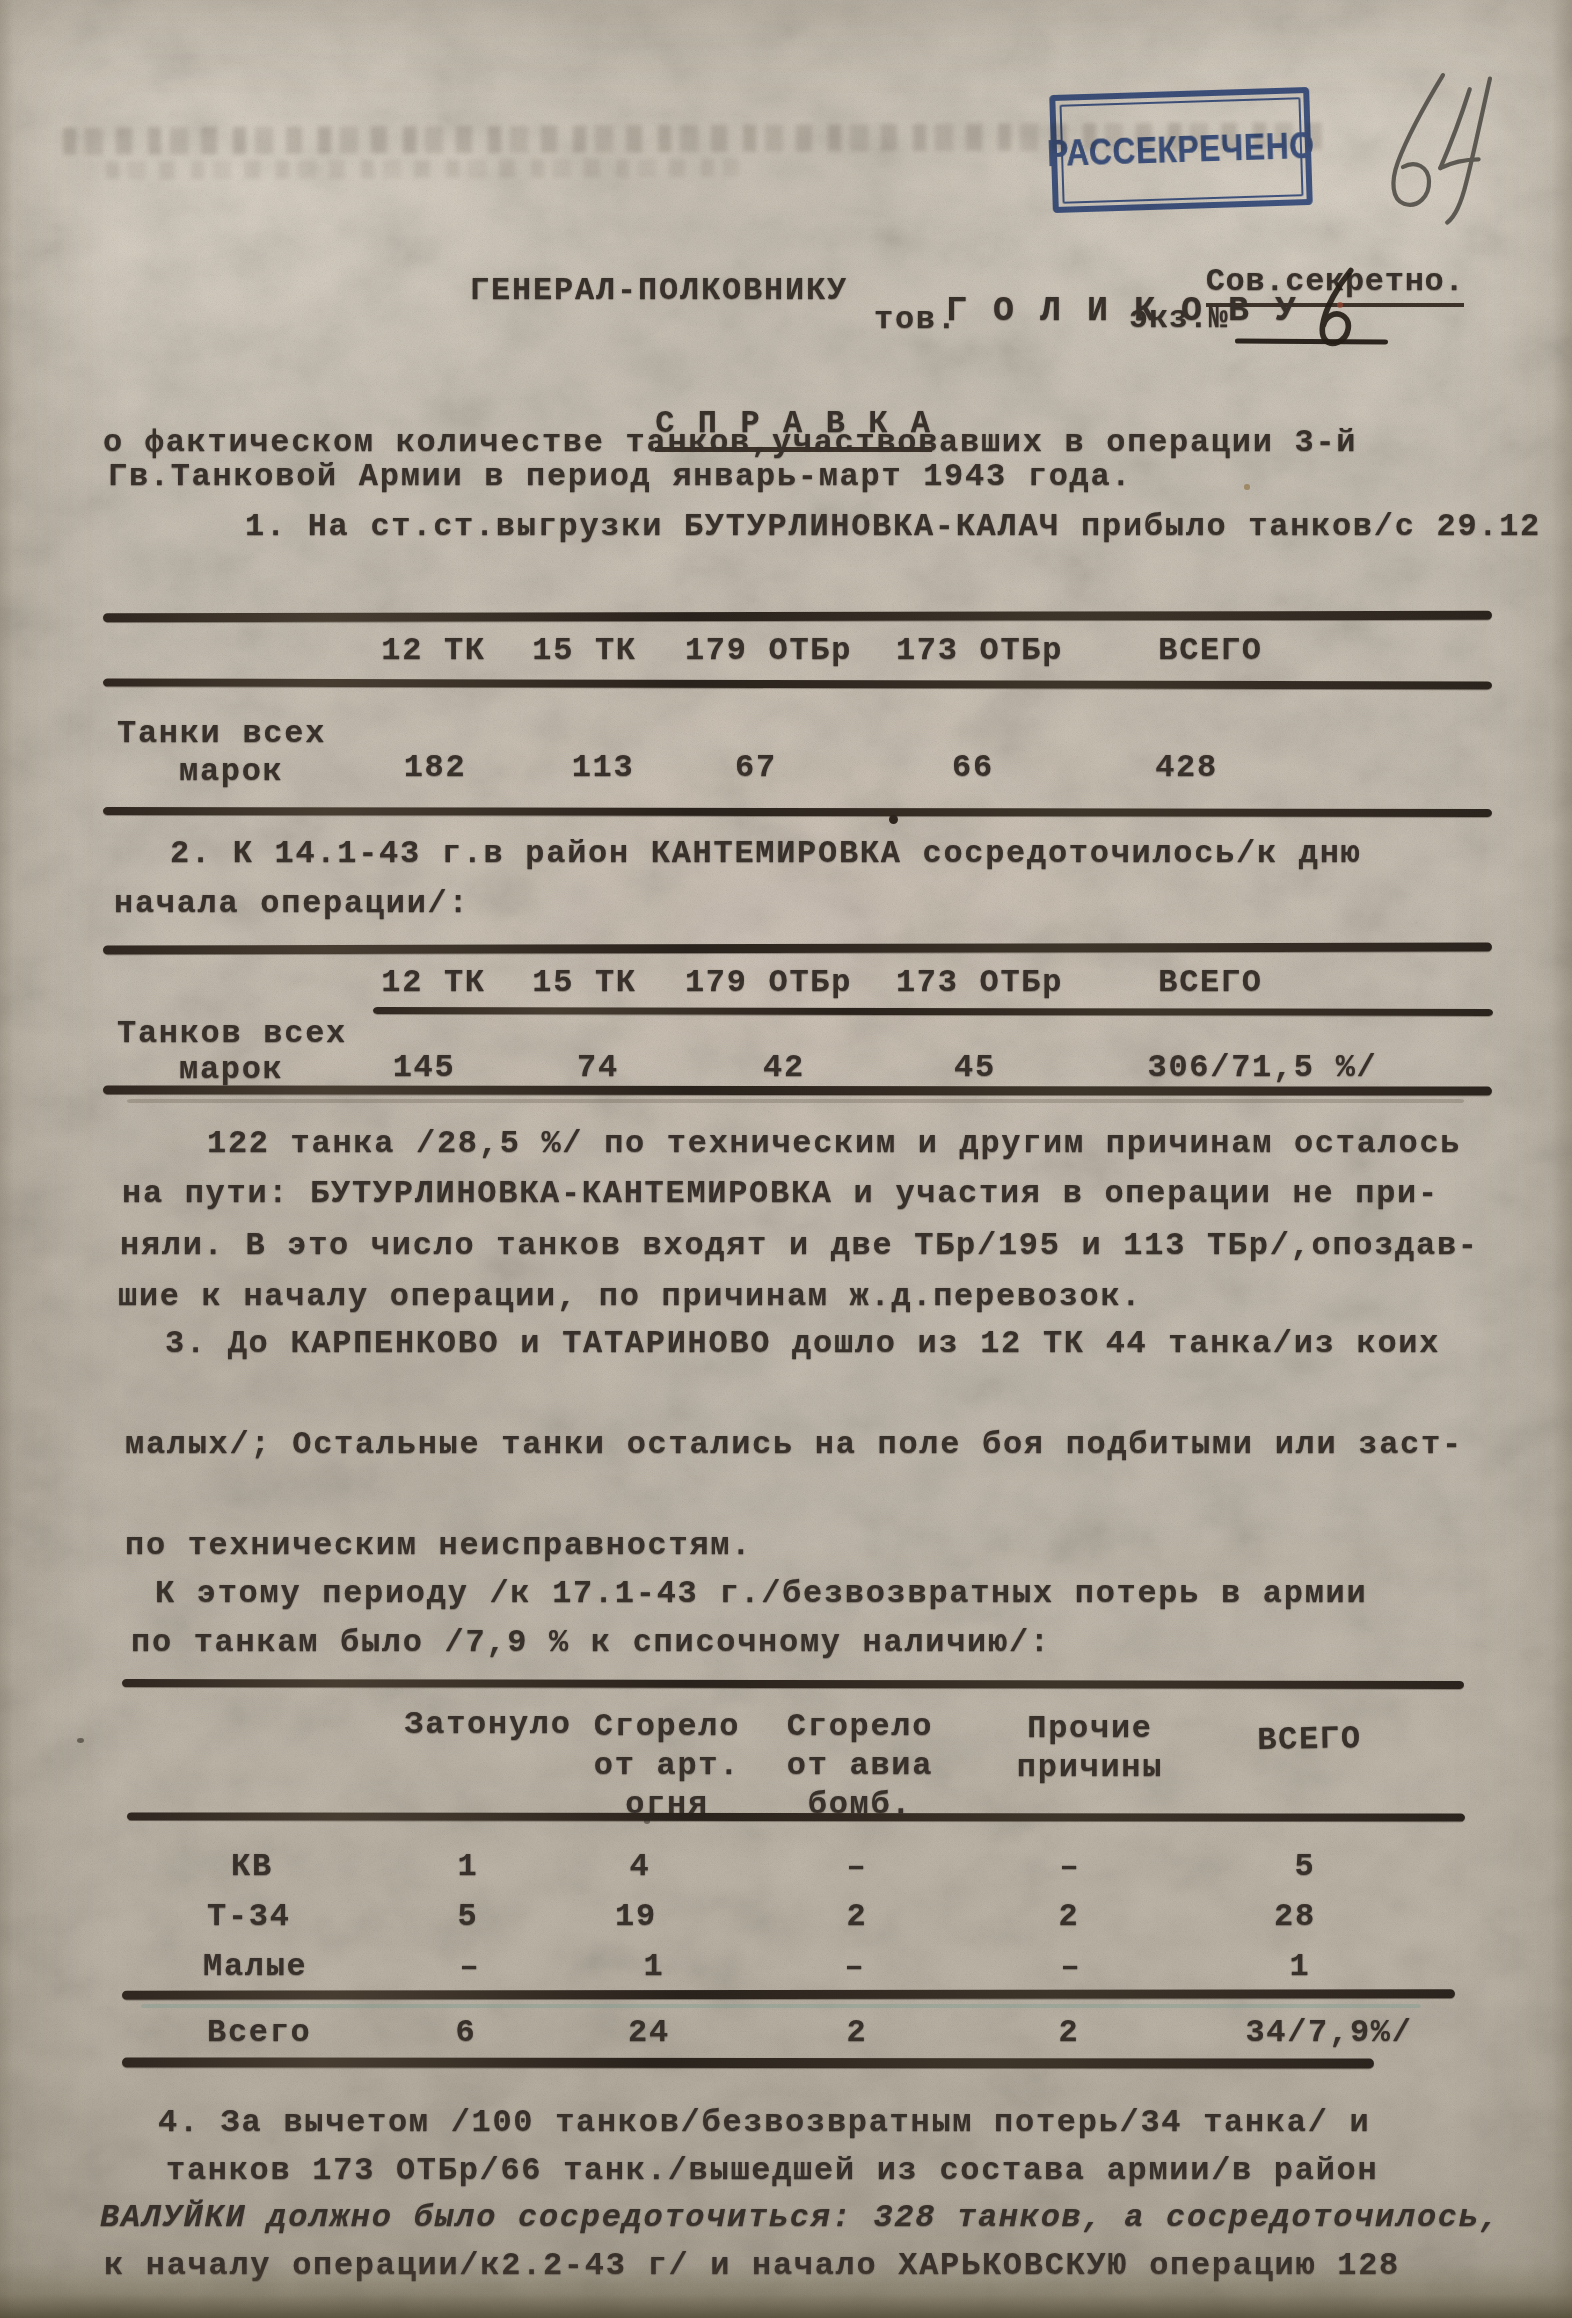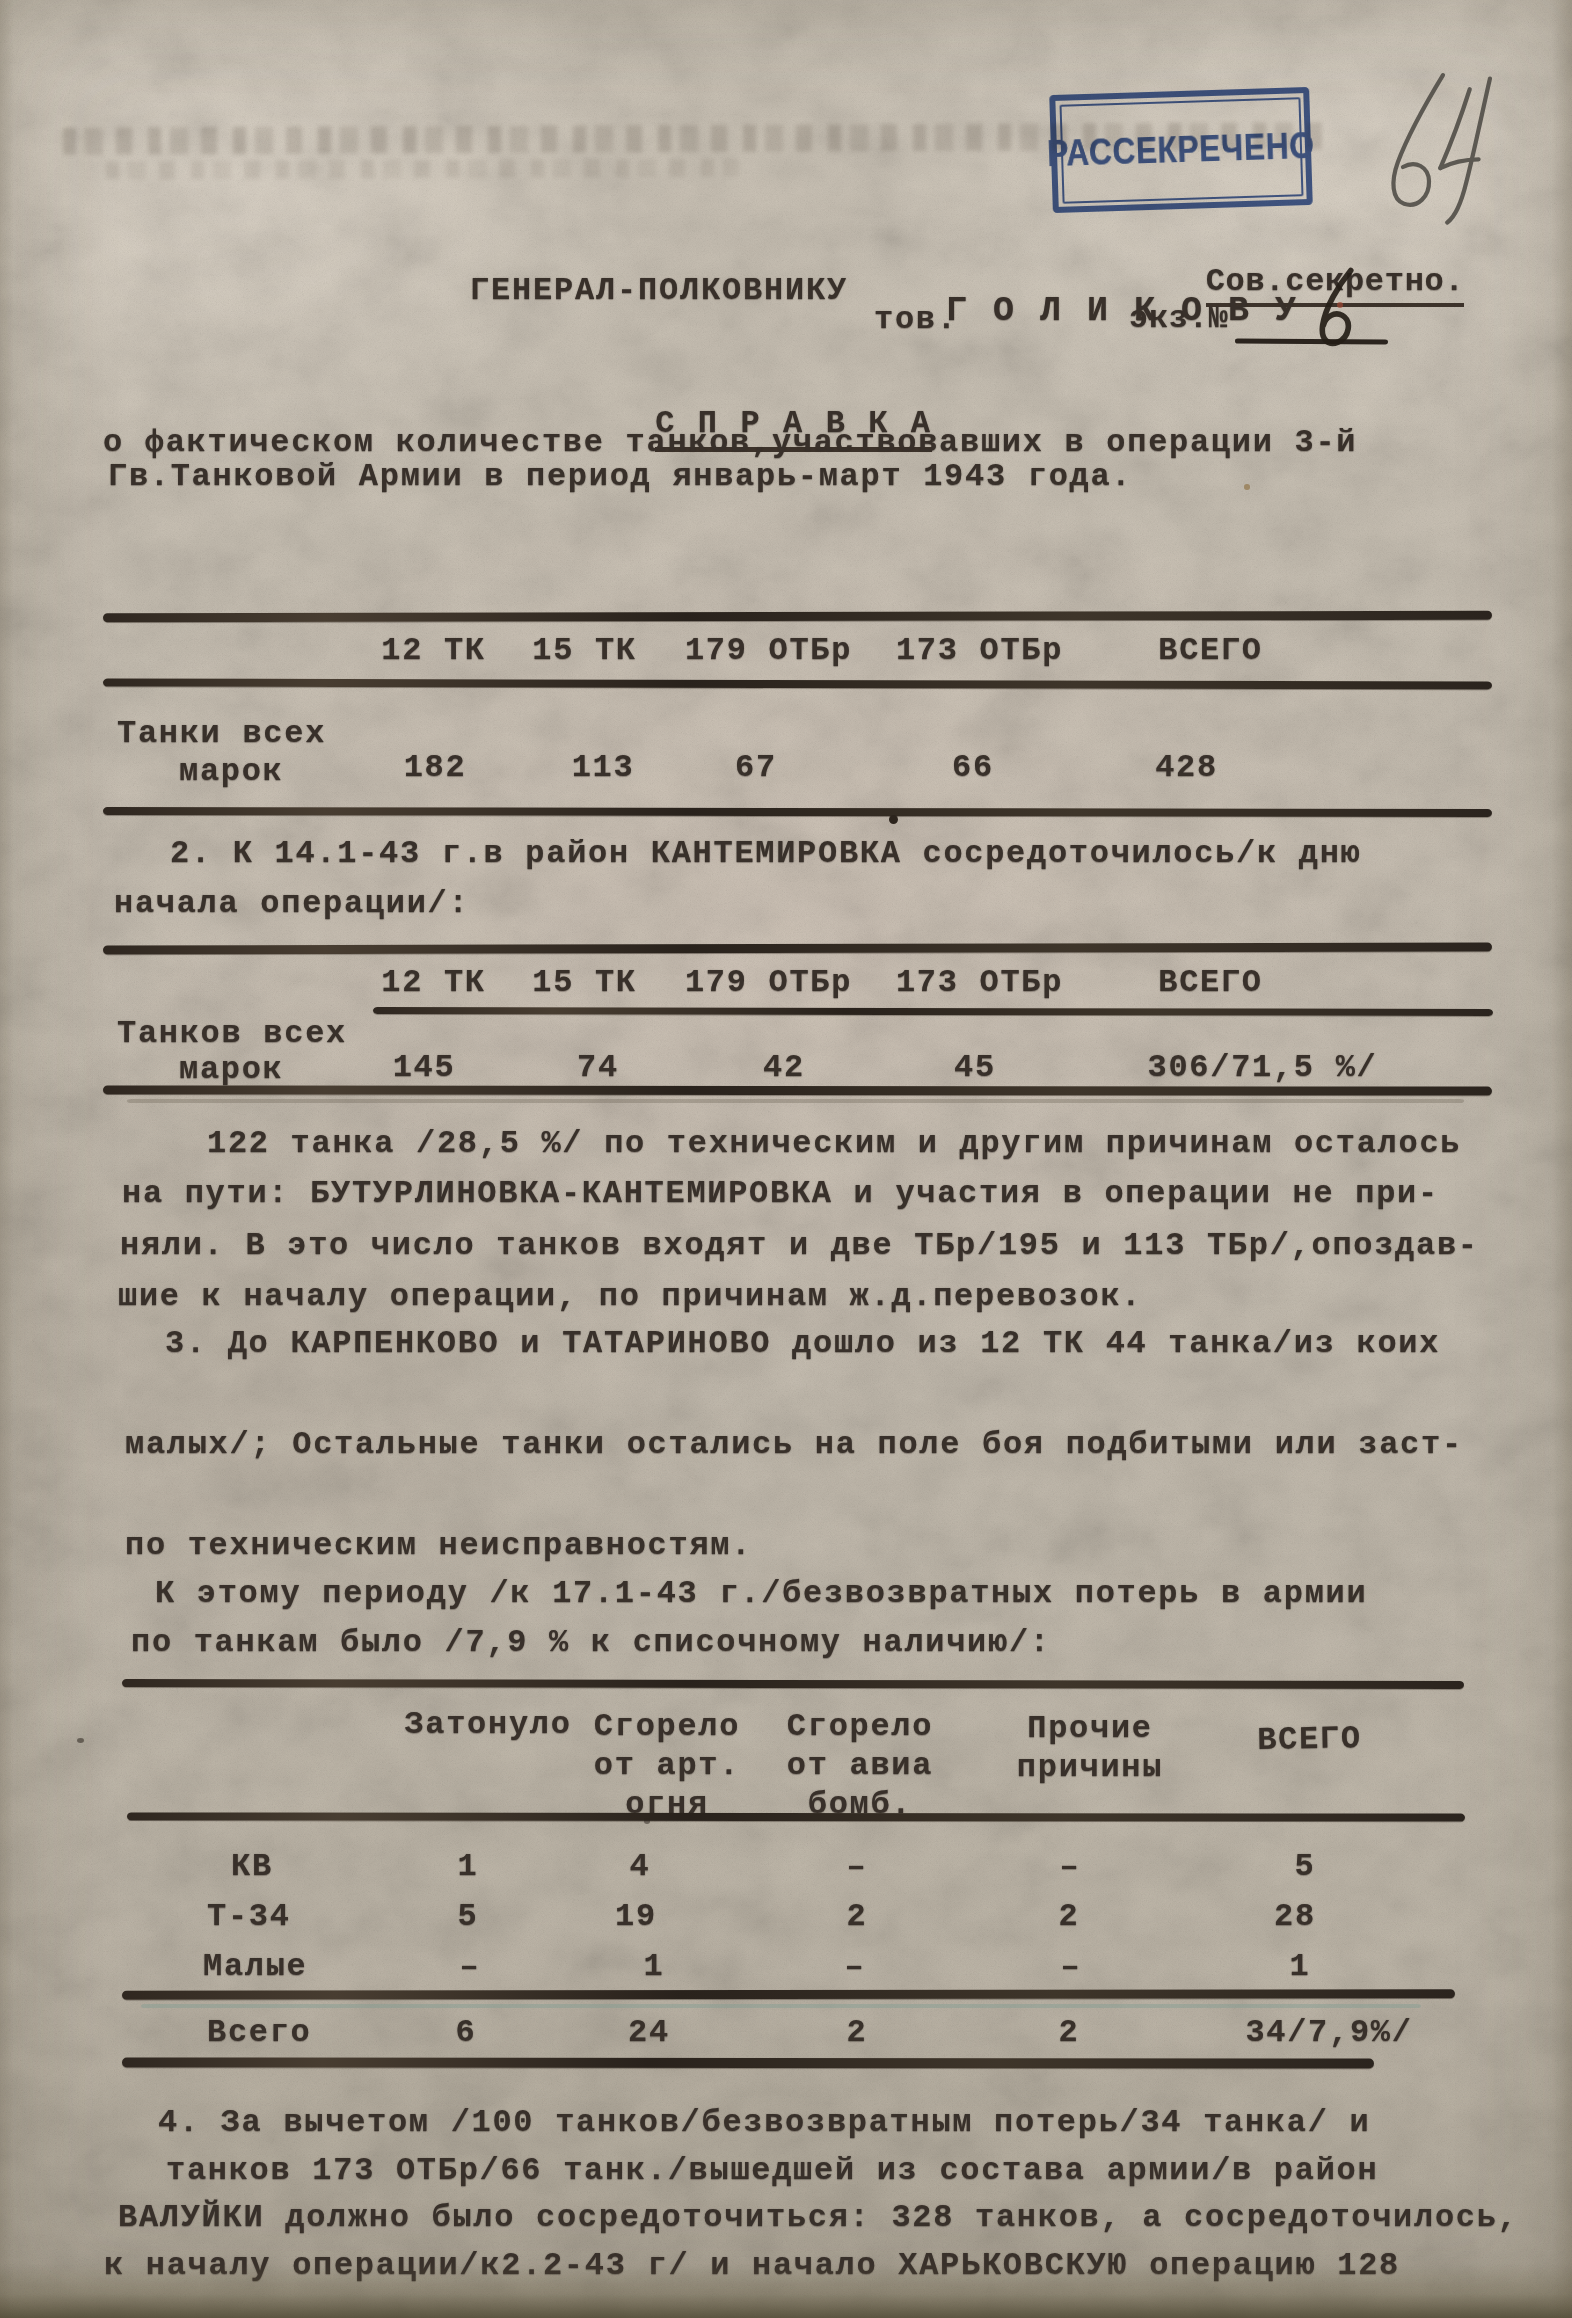--- a/index.html
+++ b/index.html
@@ -119,20 +119,21 @@
   <div class="tl" style="left:874px;top:302px;">тов.</div>
   <div class="tl" style="left:946px;top:291px;font-size:35px;letter-spacing:2.5px;">Г О Л И К О В У</div>
 
   <div class="tl" style="left:570px;top:369px;letter-spacing:2.1px;">
     <span class="underline-b" style="border-bottom-width:5.6px;padding-bottom:4.9px;">С П Р А В К А</span>
   </div>
 
   <div class="tl" style="left:103px;top:425px;">о фактическом количестве танков,участвовавших в операции 3-й</div>
   <div class="tl" style="left:108px;top:459px;">Гв.Танковой Армии в период январь-март 1943 года.</div>
 
+  <div class="tl" style="left:245px;top:509px;">1. На ст.ст.выгрузки БУТУРЛИНОВКА-КАЛАЧ прибыло танков/с 29.12</div>
 
   <div class="rule" style="left:103px;top:612px;width:1389px;height:9.1px;transform:rotate(-.1deg);"></div>
   <div class="tl cell" style="left:363px;top:633px;width:141px;">12 ТК</div>
   <div class="tl cell" style="left:514px;top:633px;width:141px;">15 ТК</div>
   <div class="tl cell" style="left:677px;top:633px;width:183px;">179 ОТБр</div>
   <div class="tl cell" style="left:888px;top:633px;width:183px;">173 ОТБр</div>
   <div class="tl cell" style="left:1133px;top:633px;width:155px;">ВСЕГО</div>
   <div class="rule" style="left:103px;top:680px;width:1389px;height:7.7px;transform:rotate(.12deg);"></div>
   <div class="tl" style="left:117px;top:716px;">Танки всех</div>
   <div class="tl" style="left:179px;top:754px;">марок</div>
@@ -217,21 +218,21 @@
   <div class="tl cell" style="left:424px;top:2015px;width:84px;">6</div>
   <div class="tl cell" style="left:607px;top:2015px;width:84px;">24</div>
   <div class="tl cell" style="left:815px;top:2015px;width:84px;">2</div>
   <div class="tl cell" style="left:1027px;top:2015px;width:84px;">2</div>
   <div class="tl cell" style="left:1213px;top:2015px;width:232px;">34/7,9%/</div>
 
   <div class="rule" style="left:122px;top:2058px;width:1252px;height:9.8px;transform:rotate(.05deg);"></div>
 
   <div class="tl" style="left:158px;top:2105px;">4. За вычетом /100 танков/безвозвратным потерь/34 танка/ и</div>
   <div class="tl" style="left:126px;top:2153px;margin-left:40px;">танков 173 ОТБр/66 танк./вышедшей из состава армии/в район</div>
-  <div class="tl" style="left:118px;top:2200px;">ВАЛУЙКИ должно было сосредоточиться: 328 танков, а сосредоточилось,</div>
+  <div class="tl" style="left:100px;top:2200px;font-style:italic;">ВАЛУЙКИ должно было сосредоточиться: 328 танков, а сосредоточилось,</div>
   <div class="tl" style="left:104px;top:2248px;">к началу операции/к2.2-43 г/ и начало ХАРЬКОВСКУЮ операцию 128</div>
 
   <div class="speck" style="left:1337px;top:302px;width:6.3px;height:6.3px;background:#9c4633;opacity:.7;"></div>
   <div class="speck" style="left:1244px;top:484px;width:5.6px;height:5.6px;background:#8a6a3a;opacity:.6;"></div>
   <div class="speck" style="left:77px;top:1738px;width:7px;height:4.9px;opacity:.55;"></div>
   <div class="speck" style="left:644px;top:1818px;width:5.6px;height:5.6px;opacity:.5;"></div>
 
   <div class="edge-bottom"></div>
   <div class="edge-right"></div>
   <div class="edge-left"></div>

